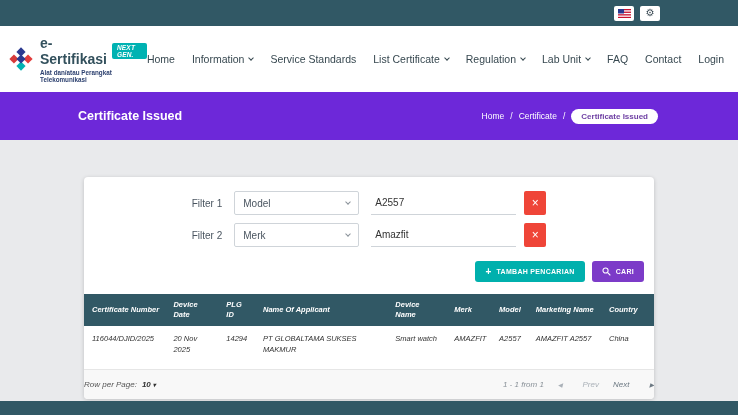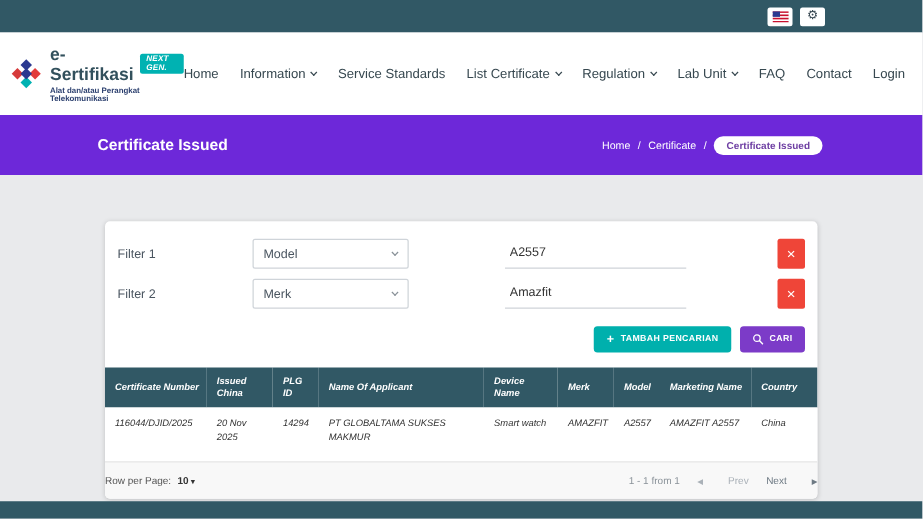--- a/index.html
+++ b/index.html
@@ -29,40 +29,40 @@
   .banner { height:48px; background:#6d28d9; display:flex; align-items:center; justify-content:space-between; padding:0 80px 0 78px; flex:0 0 auto; }
   .banner-title { color:#ffffff; font-size:12.5px; font-weight:bold; }
   .breadcrumb { display:flex; align-items:center; gap:6px; font-size:8.5px; color:#ffffff; }
   .breadcrumb a { color:#ffffff; text-decoration:none; cursor:pointer; }
   .crumb-pill { background:#ffffff; color:#6e3fa3; padding:3px 10px; border-radius:10px; font-size:8px; font-weight:bold; }
 
   
   .content { flex:1 1 auto; }
   .card { width:570px; margin:37px auto 0; background:#ffffff; border-radius:4px; box-shadow:0 1px 4px rgba(0,0,0,.18); overflow:hidden; }
   .filters { padding:14px 10px 0; }
-  .filter-row { display:flex; align-items:center; justify-content:space-between; margin-bottom:8px; }
+  .filter-row { display:flex; align-items:center; justify-content:center; margin-bottom:8px; }
   .filter-label { font-size:10px; color:#4a5560; margin-right:12px; }
   .select { width:125px; height:24px; border:1px solid #cfd4d9; border-radius:2px; display:flex; align-items:center; justify-content:space-between; padding:0 8px; font-size:10px; color:#4a5560; cursor:pointer; background:#fff; }
   .filter-input { width:145px; height:24px; border:none; border-bottom:1px solid #cfd4d9; margin-left:12px; font-size:10px; color:#333; padding:0 4px; font-family:"Liberation Sans", sans-serif; outline:none; }
   .remove-btn { width:22px; height:24px; background:#ef4538; color:#fff; border:none; border-radius:2px; margin-left:8px; cursor:pointer; display:flex; align-items:center; justify-content:center; }
   .remove-btn span { font-size:12px; line-height:1; }
   .actions-row { display:flex; justify-content:flex-end; gap:7px; margin:14px 0 12px; }
   .btn { border:none; border-radius:3px; color:#fff; font-size:7px; font-weight:bold; letter-spacing:.3px; padding:0 10px; height:21px; display:flex; align-items:center; gap:5px; cursor:pointer; font-family:"Liberation Sans", sans-serif; }
   .btn.teal { background:#00b0ad; }
   .btn.purple { background:#7c3bc8; }
   .btn .plus { font-size:10px; font-weight:bold; line-height:1; }
 
   
   .results-table { width:100%; border-collapse:collapse; table-layout:fixed;font-style:italic; }
   .results-table th { background:#315865; color:#ffffff; font-size:7.5px; font-weight:bold; text-align:left; padding:6px 5px 6px 8px; vertical-align:middle; line-height:1.35; }
   .results-table td { font-size:7.5px; color:#333; padding:8px 5px 14px 8px; vertical-align:top; line-height:1.4; background:#fff; }
   .c0{width:80px}.c1{width:52px}.c2{width:36px}.c3{width:130px}.c4{width:58px}.c5{width:44px}.c6{width:36px}.c7{width:72px}.c8{width:52px}
 
   
-  .table-footer { background:#f8f8f8; border-top:1px solid #e6e6e6; height:30px; display:flex; align-items:center; justify-content:space-between; padding:0 0; }
+  .table-footer { background:#f8f8f8; border-top:1px solid #e6e6e6; height:30px; display:flex; align-items:center; justify-content:space-between; padding:0 0;font-style:italic; }
   .rpp { display:flex; align-items:center; gap:5px; font-size:8px; color:#555; }
   .rpp-select { cursor:pointer; font-weight:bold; color:#333; display:flex; align-items:center; gap:2px; }
   .rpp-caret { font-size:6px; color:#333; }
   .pagination { display:flex; align-items:center; gap:14px; font-size:8px; color:#8a9299; }
   .pg { display:flex; align-items:center; gap:20px; cursor:pointer; text-decoration:none; color:#8a9299; }
   .pg .arrow { font-size:6px; }
   .pg.prev { color:#aab1b8; }
   .pg.next { color:#6e7a84; }
 
   
@@ -190,21 +190,21 @@
             </svg>
             <span>CARI</span>
           </button>
         </div>
       </div>
 
       <table class="results-table">
         <thead>
           <tr>
             <th class="c0">Certificate Number</th>
-            <th class="c1">Issued China</th>
+            <th class="c1">Device Date</th>
             <th class="c2">PLG ID</th>
             <th class="c3">Name Of Applicant</th>
             <th class="c4">Device Name</th>
             <th class="c5">Merk</th>
             <th class="c6">Model</th>
             <th class="c7">Marketing Name</th>
             <th class="c8">Country</th>
           </tr>
         </thead>
         <tbody>

